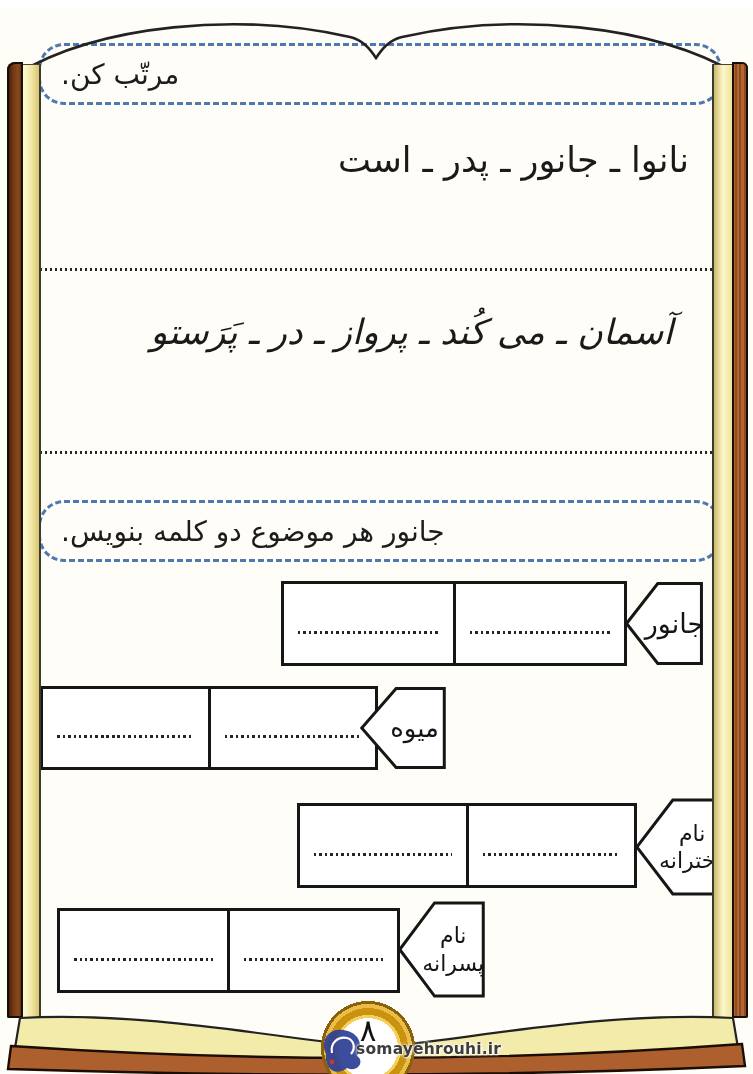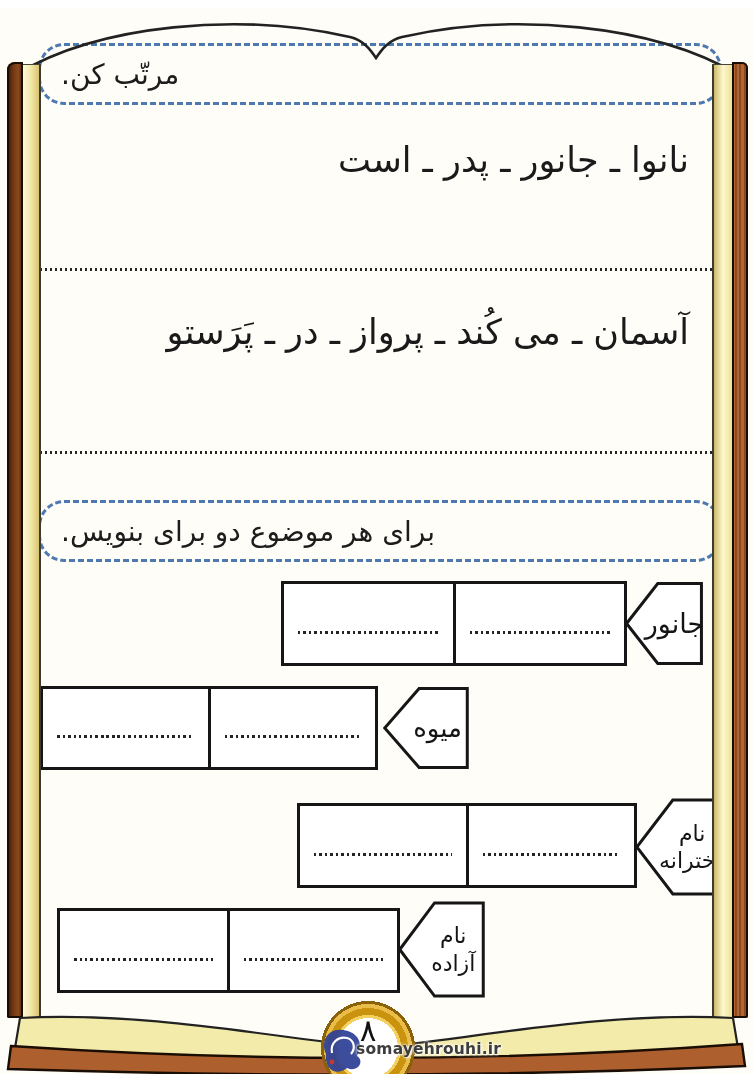--- a/index.html
+++ b/index.html
@@ -32,21 +32,21 @@
     border-radius:26px;display:flex;align-items:center;justify-content:flex-end;
     direction:rtl;padding:0 128px 0 20px;box-sizing:border-box;z-index:2;
   }
   .b1{top:35px;}
   .b2{top:492px;}
   .instruction{font-size:28px;color:#1c1c1c;white-space:nowrap;}
 
   
   .sentence{direction:rtl;font-size:35px;color:#1a1a1a;white-space:nowrap;z-index:2;}
   .s1{right:64px;top:132px;}
-  .s2{right:64px;top:304px;}
+  .s2{right:80px;top:304px;font-style:italic;}
   .ansline{left:40px;width:682px;height:3px;z-index:2;
     background:repeating-linear-gradient(90deg,#262626 0 2.5px,transparent 2.5px 5px);}
   .l1{top:260px;}
   .l2{top:443px;}
 
   
   .cells{position:absolute;display:flex;background:#fff;border:3px solid #161616;box-sizing:border-box;z-index:2;}
   .cell{flex:1;position:relative;}
   .cell + .cell{border-left:3px solid #161616;}
   .cell .dots{position:absolute;left:14px;right:14px;top:59%;height:3px;
@@ -55,21 +55,21 @@
   .c2{left:40px;top:678px;width:338px;height:84px;}
   .c3{left:297px;top:795px;width:340px;height:85px;}
   .c4{left:57px;top:900px;width:343px;height:85px;}
 
   .tag{position:absolute;z-index:3;}
   .tag svg{position:absolute;left:0;top:0;width:100%;height:100%;}
   .tag-label{position:absolute;left:30%;right:3%;top:0;bottom:0;
     display:flex;flex-direction:column;align-items:center;justify-content:center;
     direction:rtl;color:#141414;text-align:center;}
   .t1{left:625px;top:573px;width:78px;height:85px;}
-  .t2{left:383px;top:678px;width:86px;height:84px;}
+  .t2{left:360px;top:678px;width:86px;height:84px;}
   .t3{left:635px;top:789px;width:90px;height:100px;}
   .t4{left:398px;top:892px;width:87px;height:99px;}
   .t1 .tag-label{font-size:27px;}
   .t2 .tag-label{font-size:26px;}
   .t3 .tag-label,.t4 .tag-label{font-size:22px;line-height:1.25;}
 
   
   .medal{left:320px;top:992px;width:96px;height:96px;border-radius:50%;z-index:6;
     background:radial-gradient(circle at 50% 50%,
       #ffffff 0 30px,#f3cf5e 30px 33px,#c9920f 33px 40px,
@@ -89,21 +89,21 @@
     <span class="instruction">مرتّب کن.</span>
   </div>
 
   <div class="abs sentence s1">نانوا ـ جانور ـ پدر ـ است</div>
   <div class="abs ansline l1"></div>
 
   <div class="abs sentence s2">آسمان ـ می کُند ـ پرواز ـ در ـ پَرَستو</div>
   <div class="abs ansline l2"></div>
 
   <div class="abs dashed-box b2">
-    <span class="instruction">برای هر موضوع دو برای بنویس.</span>
+    <span class="instruction">جانور هر موضوع دو کلمه بنویس.</span>
   </div>
 
   <div class="cells c1">
     <div class="cell">
         <div class="dots"></div>
       </div>
     <div class="cell">
         <div class="dots"></div>
       </div>
   </div>
@@ -158,21 +158,21 @@
     <div class="cell">
         <div class="dots"></div>
       </div>
   </div>
   <div class="tag t4">
     <svg viewBox="0 0 100 100" preserveAspectRatio="none">
       <polygon points="98,3 42,3 2,50 42,97 98,97" fill="#ffffff" stroke="#161616" stroke-width="3" vector-effect="non-scaling-stroke"></polygon>
     </svg>
     <div class="tag-label">
       <span>نام</span>
-      <span>آزاده</span>
+      <span>پسرانه</span>
     </div>
   </div>
 
   <svg class="abs top-curve" viewBox="0 0 753 72">
     <path d="M 17 66 C 100 16 240 4 350 29 C 363 32 370 41 376 50 C 382 41 389 32 402 29 C 512 4 652 16 737 66" fill="none" stroke="#222222" stroke-width="2.6"></path>
   </svg>
   <div class="abs cov-l-outer"></div>
   <div class="abs cov-l-inner"></div>
   <div class="abs cov-r-inner"></div>
   <div class="abs cov-r-outer"></div>

